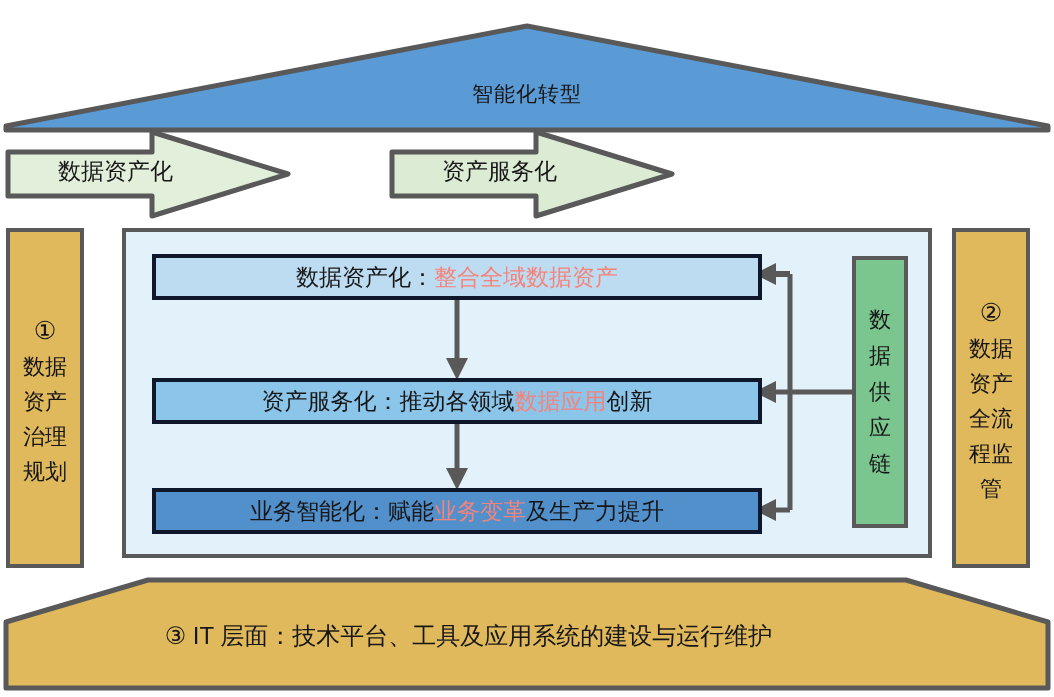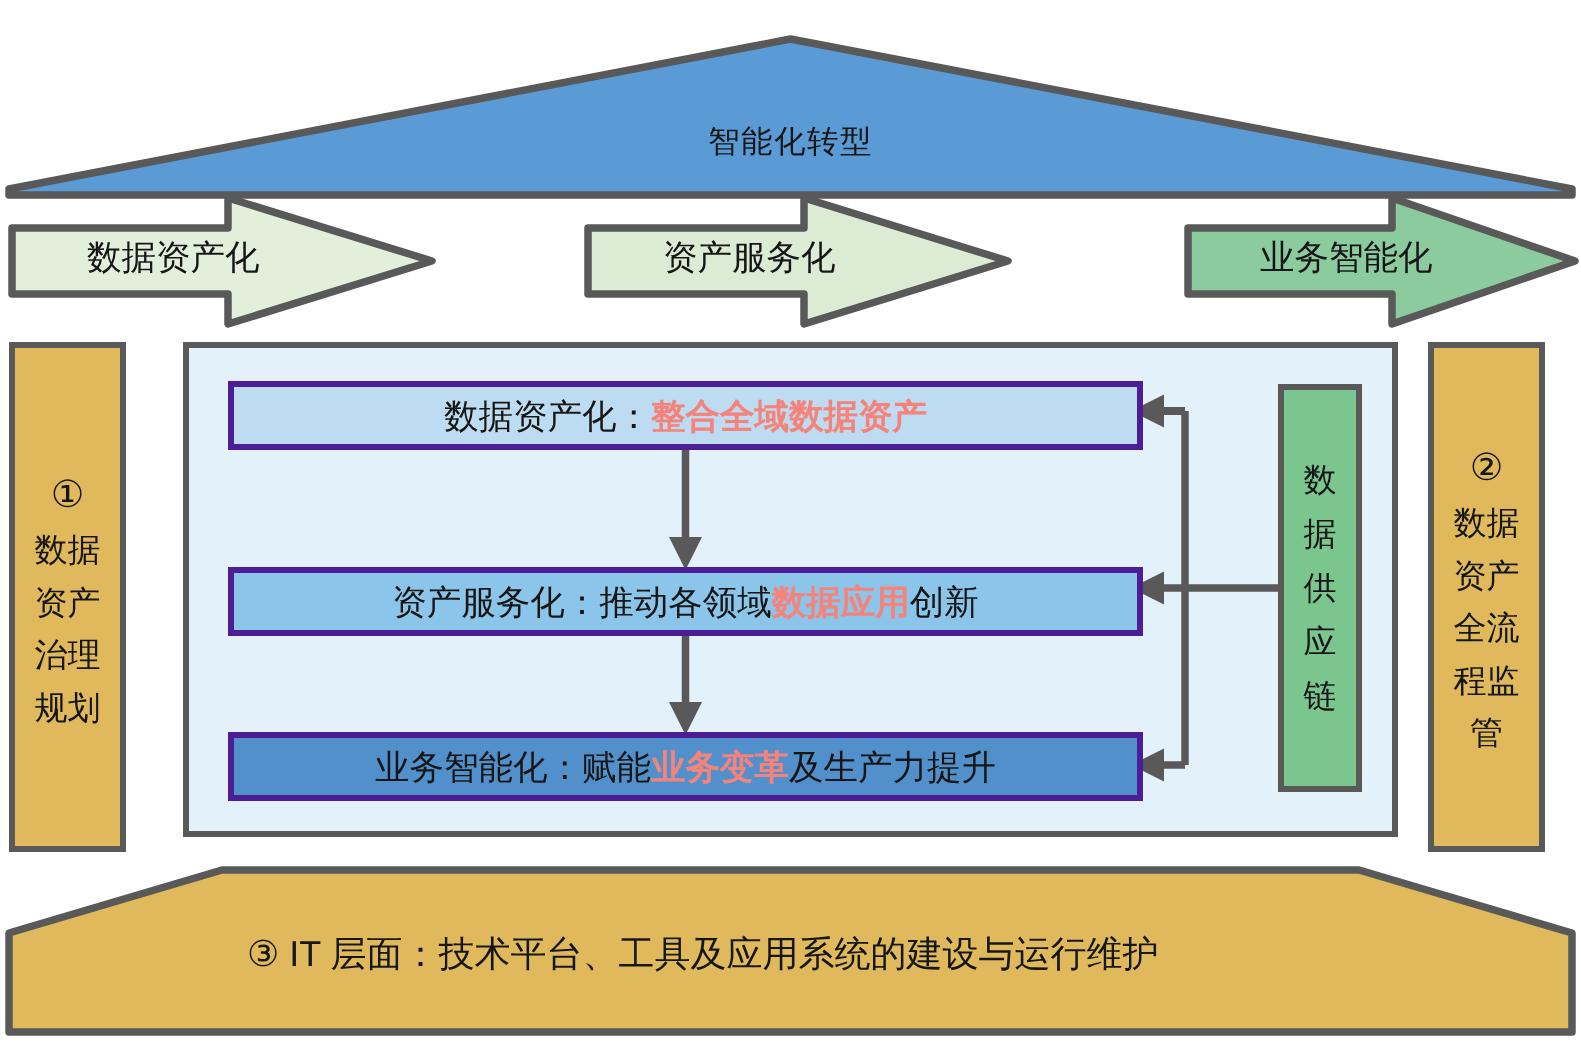--- a/index.html
+++ b/index.html
@@ -83,29 +83,29 @@
     background: #E3F1FA;
     border: 4px solid #595959;
   }
 
   
   .flowbox {
     position: absolute;
     left: 152px;
     width: 610px;
     height: 46px;
-    border: 4px solid #4c1d95;
+    border: 4px solid #0f172a;
     display: flex;
     align-items: center;
     justify-content: center;
     font-size: 23px;
     white-space: nowrap;
     color: #161616;
   }
-  .flowbox .hi { color: #F4847B; font-weight: bold; }
+  .flowbox .hi { color: #F4847B; font-weight: normal; }
   .fb1 { top: 254px; background: #BEDCF1; }
   .fb2 { top: 378px; background: #8CC5EA; }
   .fb3 { top: 488px; background: #5290CC; }
 
   
   .greenbar {
     left: 852px; top: 256px; width: 56px; height: 272px;
     background: #7BC68F;
     border: 4px solid #595959;
     display: flex;
@@ -155,26 +155,20 @@
       <div class="arrow-label" style="left:54px;">数据资产化</div>
     </div>
 
     <div class="arrow-item" style="left:388px; width:288px;">
       <svg width="288" height="92" viewBox="0 0 288 92">
         <polygon points="4,24 148,24 148,4 284,46 148,88 148,68 4,68" fill="#DCEBD4" stroke="#595959" stroke-width="5" stroke-linejoin="round"></polygon>
       </svg>
       <div class="arrow-label" style="left:54px;">资产服务化</div>
     </div>
 
-    <div class="arrow-item" style="left:778px; width:276px;">
-      <svg width="276" height="92" viewBox="0 0 276 92">
-        <polygon points="14,24 150,24 150,4 272,46 150,88 150,68 14,68" fill="#8CCB9E" stroke="#595959" stroke-width="5" stroke-linejoin="round"></polygon>
-      </svg>
-      <div class="arrow-label" style="left:62px;">业务智能化</div>
-    </div>
   </div>
 
   <div class="abs pillar left">
     <div class="pline pnum">①</div>
     <div class="pline">数据</div>
     <div class="pline">资产</div>
     <div class="pline">治理</div>
     <div class="pline">规划</div>
   </div>
 

